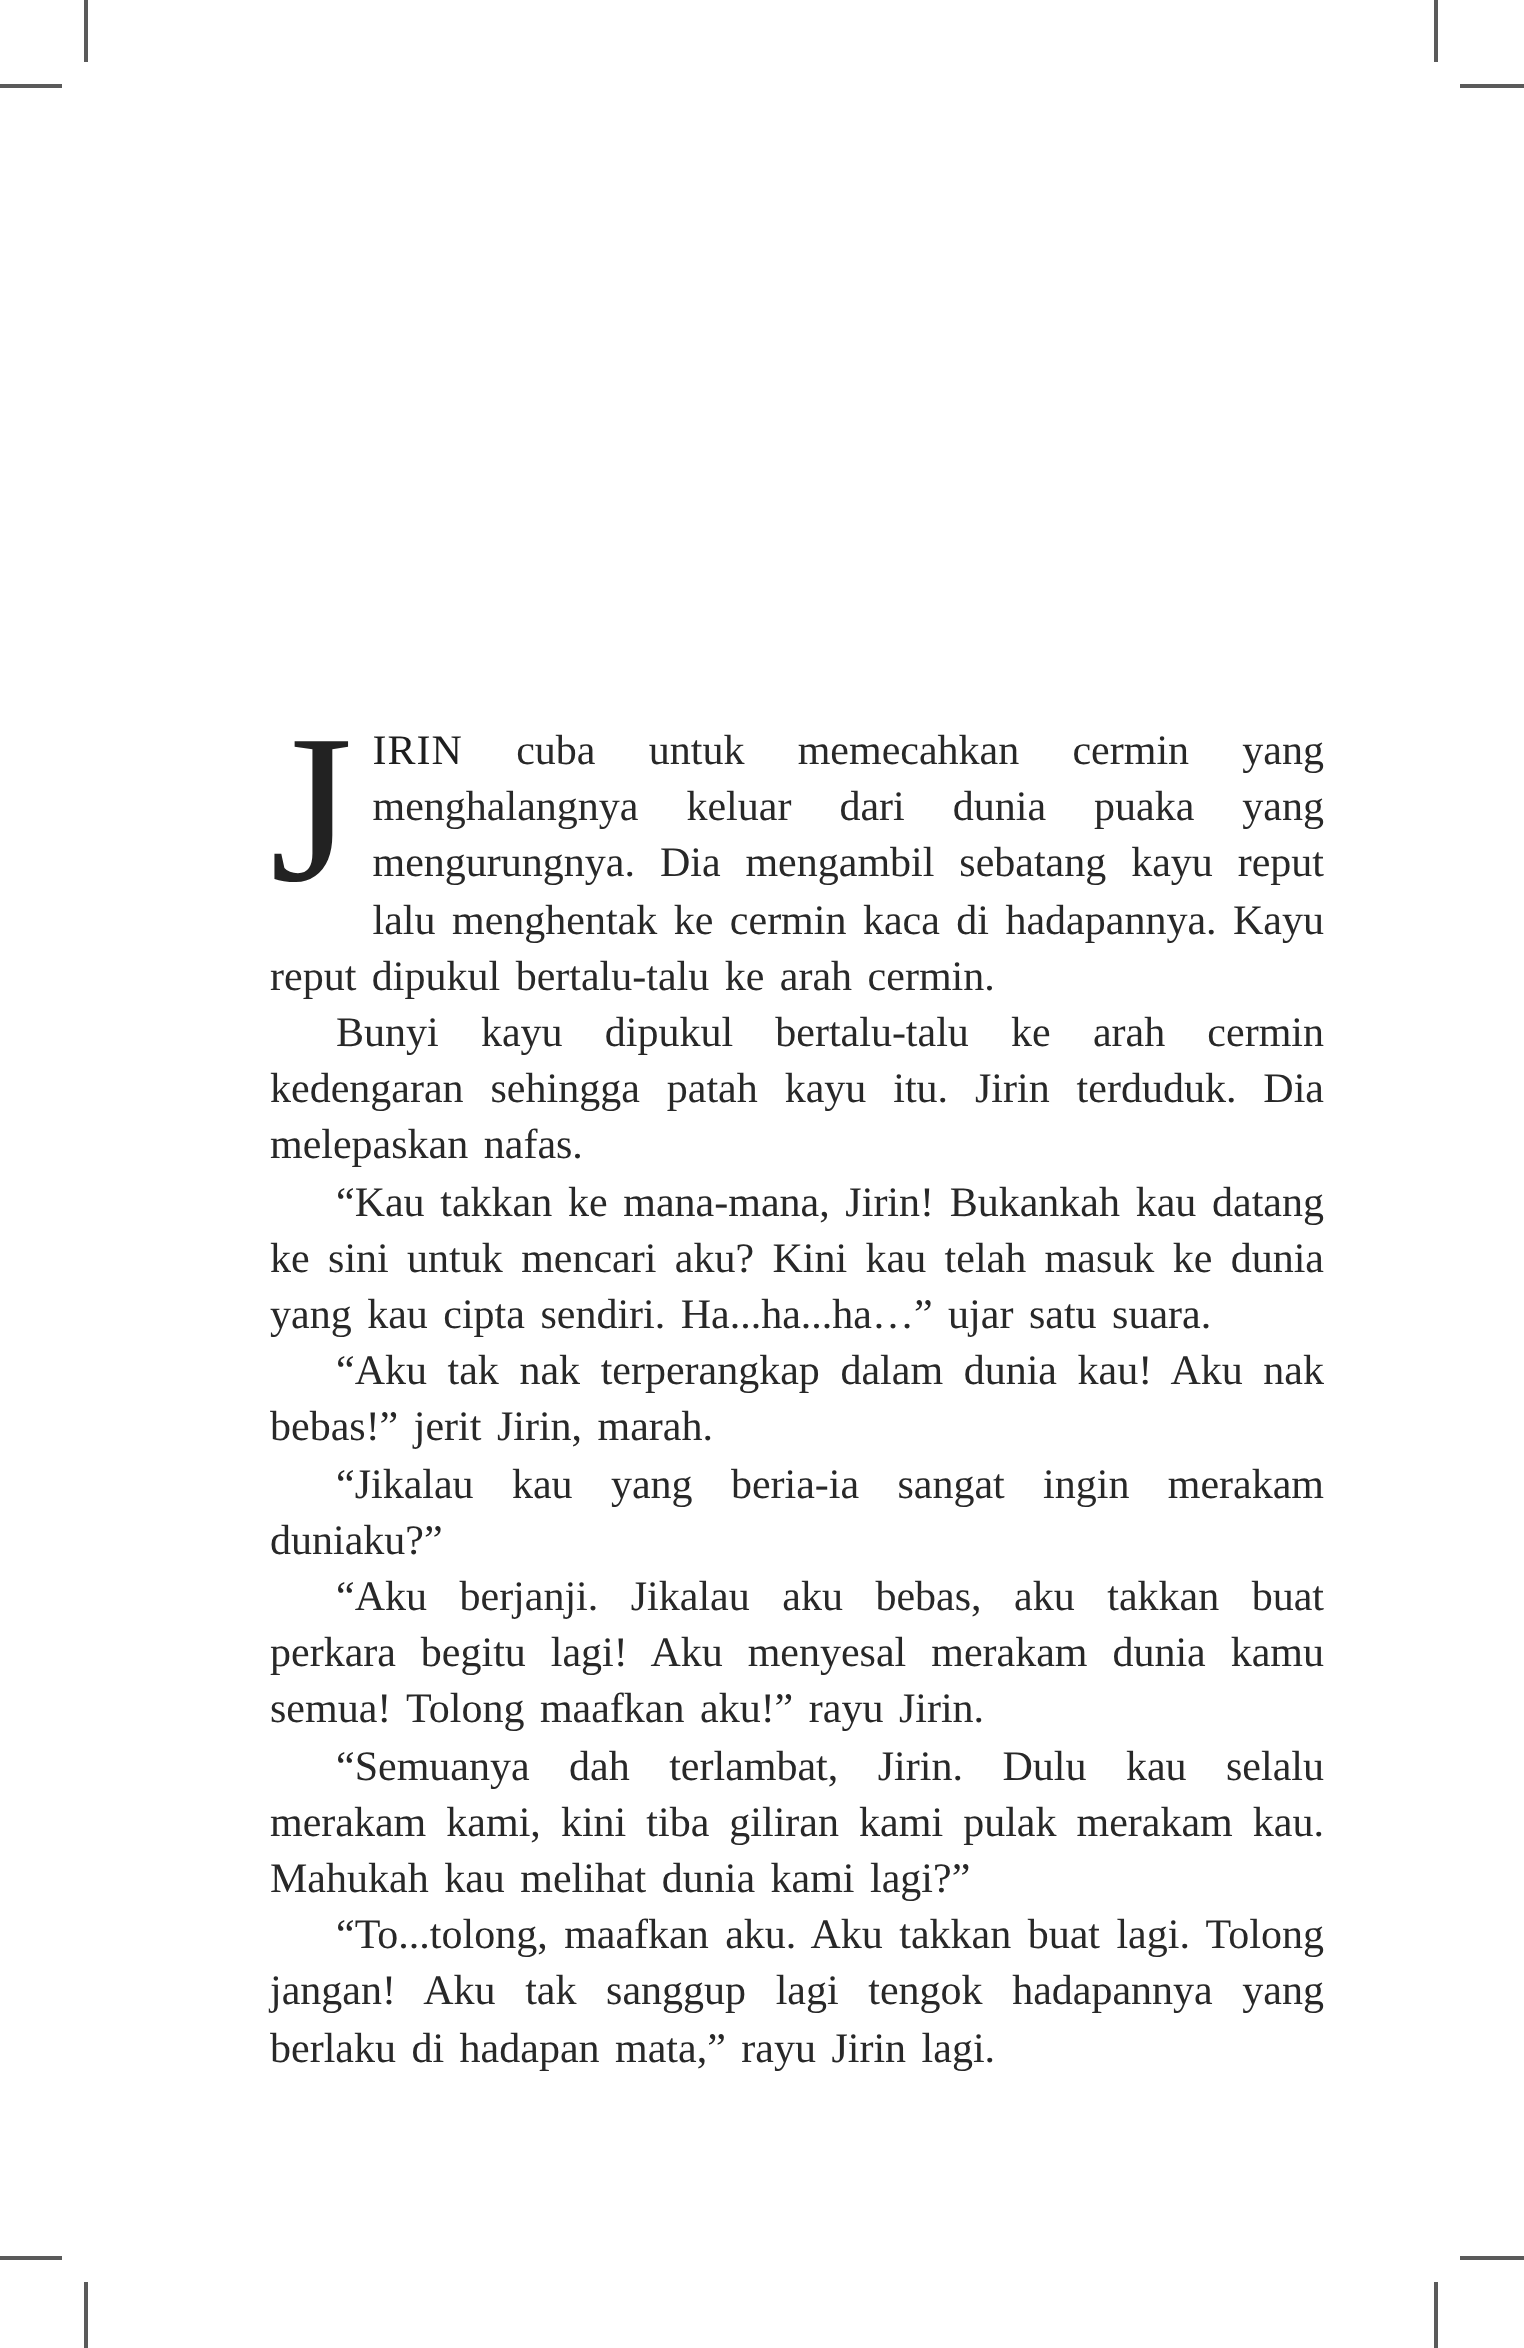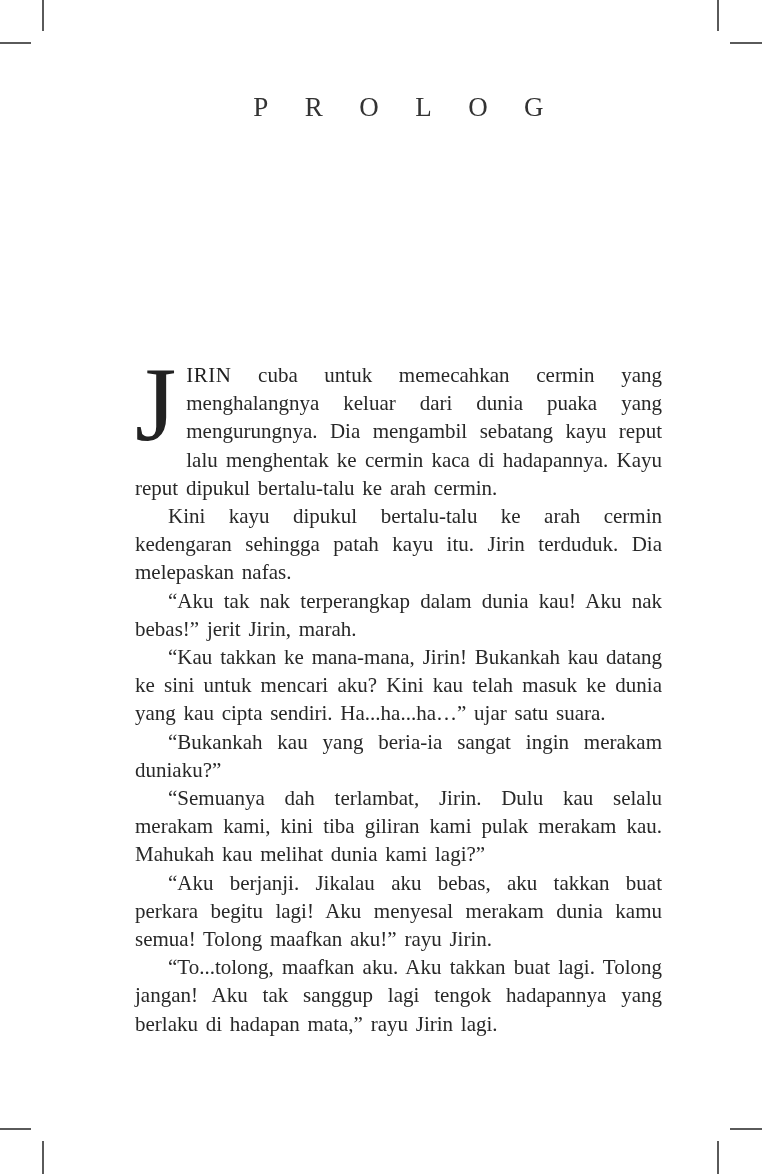--- a/index.html
+++ b/index.html
@@ -73,32 +73,31 @@
 
   <div class="crop tl-v"></div>
   <div class="crop tl-h"></div>
   <div class="crop tr-v"></div>
   <div class="crop tr-h"></div>
   <div class="crop bl-h"></div>
   <div class="crop bl-v"></div>
   <div class="crop br-h"></div>
   <div class="crop br-v"></div>
 
-  <div class="chapter-title">PROLOG</div>
 
   <div class="text-block">
 
     <p class="opening">
       <span class="dropcap">J</span><span class="lead-word">IRIN</span>
       <span>cuba untuk memecahkan cermin yang menghalangnya keluar dari dunia puaka yang mengurungnya. Dia mengambil sebatang kayu reput lalu menghentak ke cermin kaca di hadapannya. Kayu reput dipukul bertalu-talu ke arah cermin.</span>
     </p>
 
-    <p class="indent">Kini kayu dipukul bertalu-talu ke arah cermin kedengaran sehingga patah kayu itu. Jirin terduduk. Dia melepaskan nafas.</p>
+    <p class="indent">Bunyi kayu dipukul bertalu-talu ke arah cermin kedengaran sehingga patah kayu itu. Jirin terduduk. Dia melepaskan nafas.</p>
+    <p class="indent">“Kau takkan ke mana-mana, Jirin! Bukankah kau datang ke sini untuk mencari aku? Kini kau telah masuk ke dunia yang kau cipta sendiri. Ha...ha...ha…” ujar satu suara.</p>
     <p class="indent">“Aku tak nak terperangkap dalam dunia kau! Aku nak bebas!” jerit Jirin, marah.</p>
-    <p class="indent">“Kau takkan ke mana-mana, Jirin! Bukankah kau datang ke sini untuk mencari aku? Kini kau telah masuk ke dunia yang kau cipta sendiri. Ha...ha...ha…” ujar satu suara.</p>
-    <p class="indent">“Bukankah kau yang beria-ia sangat ingin merakam duniaku?”</p>
+    <p class="indent">“Jikalau kau yang beria-ia sangat ingin merakam duniaku?”</p>
+    <p class="indent">“Aku berjanji. Jikalau aku bebas, aku takkan buat perkara begitu lagi! Aku menyesal merakam dunia kamu semua! Tolong maafkan aku!” rayu Jirin.</p>
     <p class="indent">“Semuanya dah terlambat, Jirin. Dulu kau selalu merakam kami, kini tiba giliran kami pulak merakam kau. Mahukah kau melihat dunia kami lagi?”</p>
-    <p class="indent">“Aku berjanji. Jikalau aku bebas, aku takkan buat perkara begitu lagi! Aku menyesal merakam dunia kamu semua! Tolong maafkan aku!” rayu Jirin.</p>
     <p class="indent">“To...tolong, maafkan aku. Aku takkan buat lagi. Tolong jangan! Aku tak sanggup lagi tengok hadapannya yang berlaku di hadapan mata,” rayu Jirin lagi.</p>
 
   </div>
 
 </div>
 
 </body></html>

